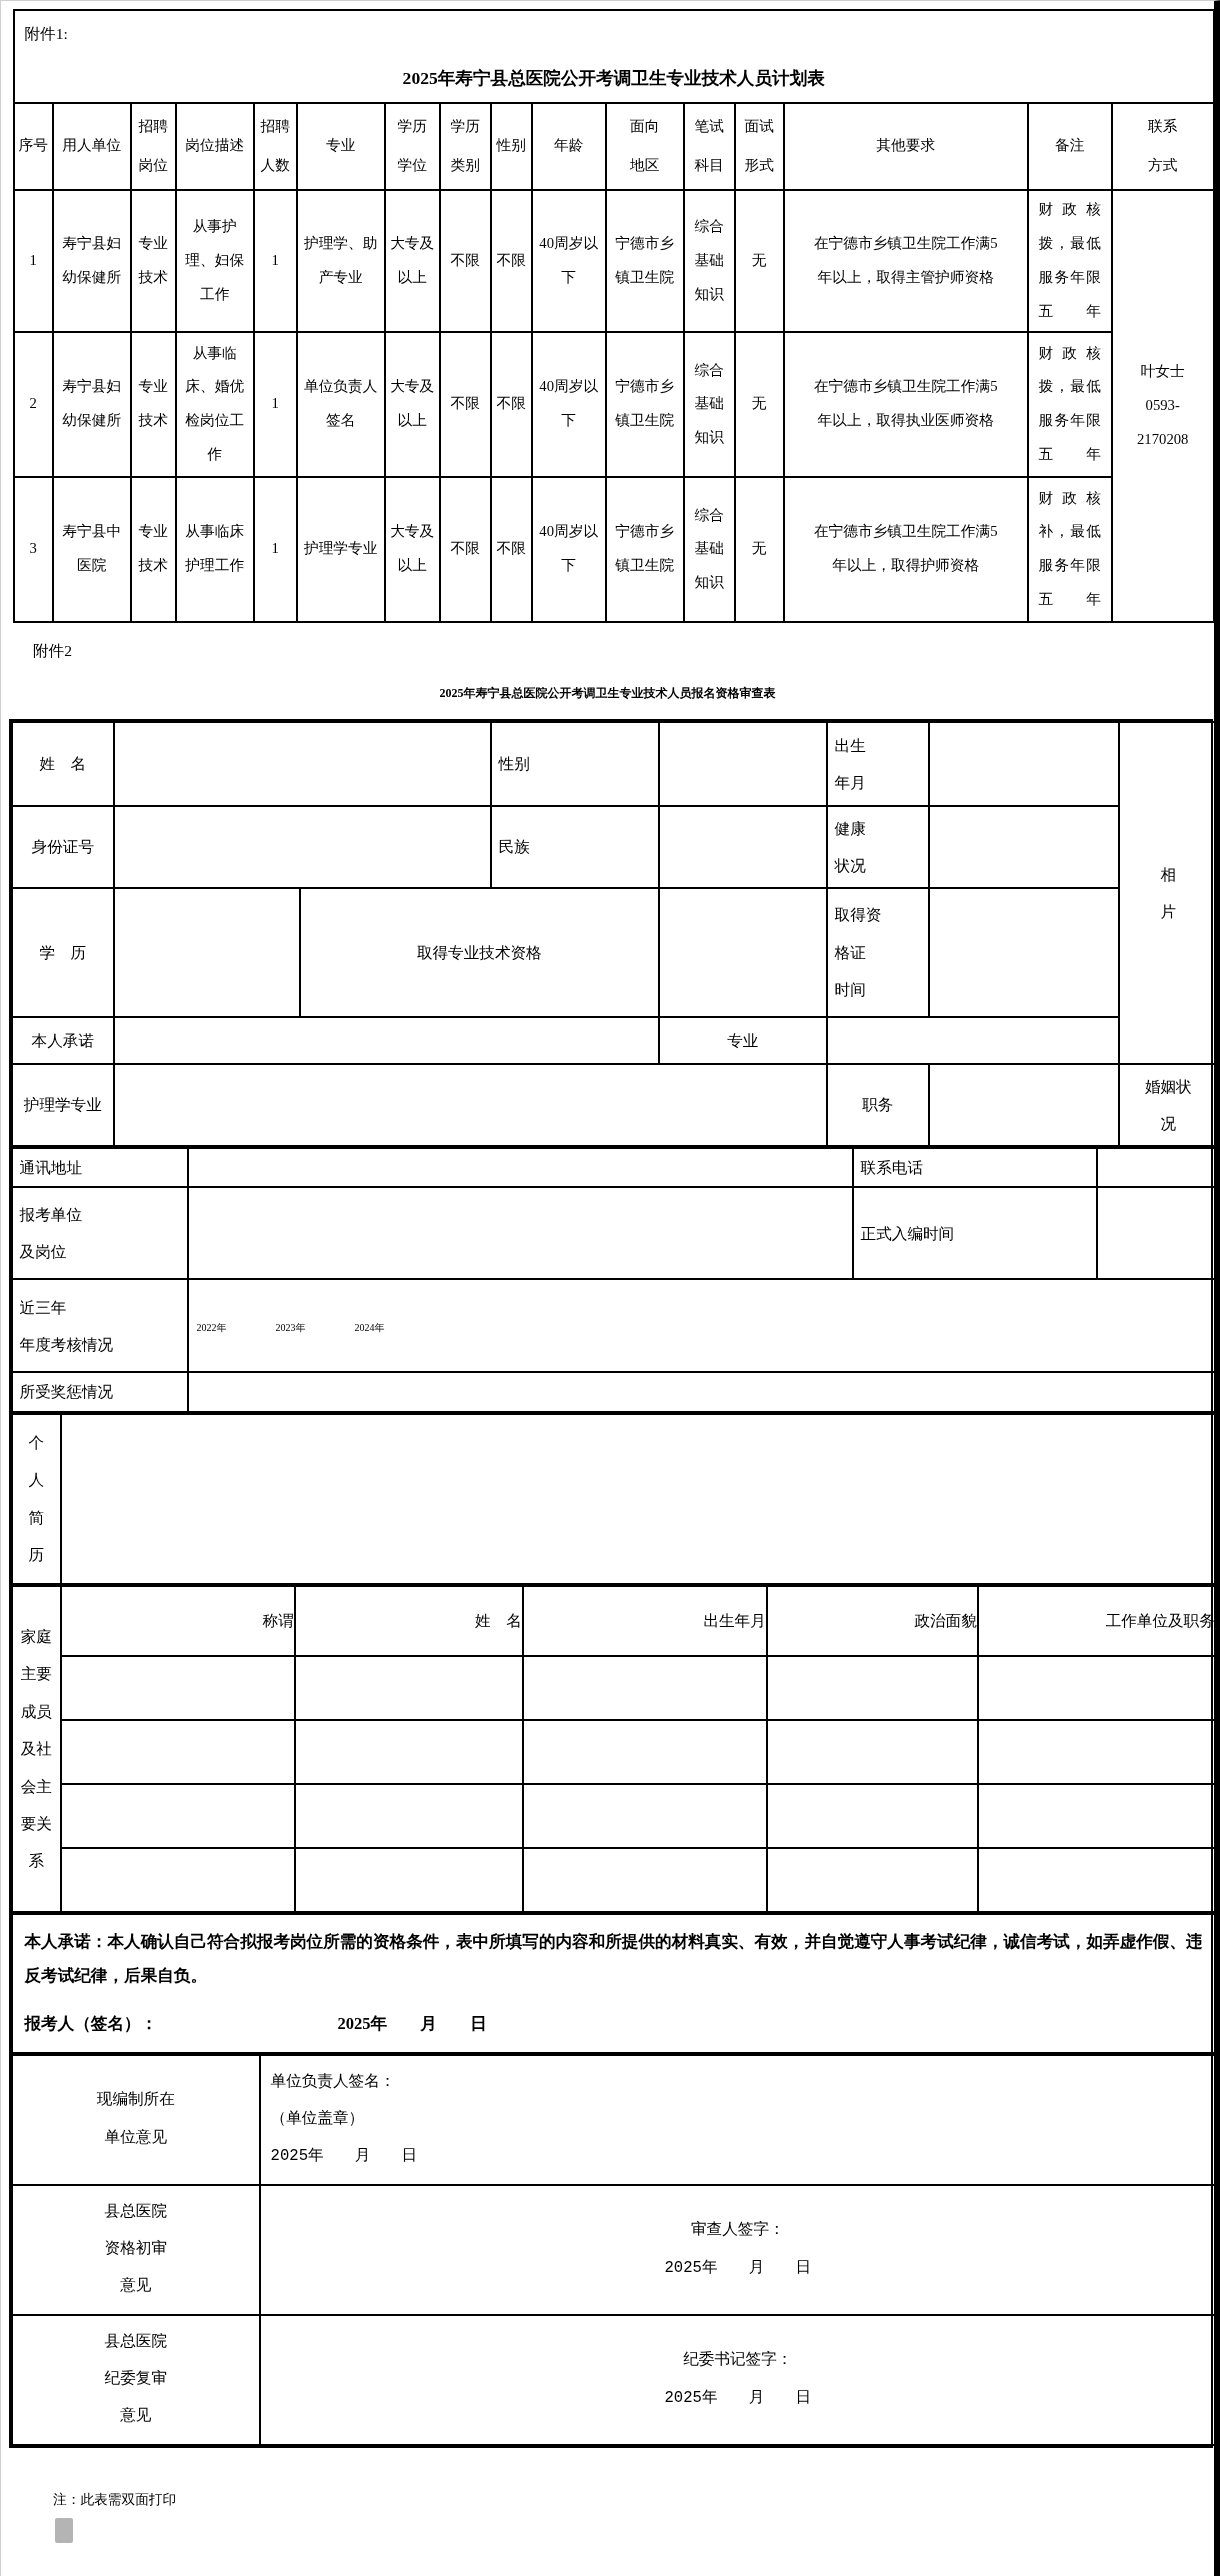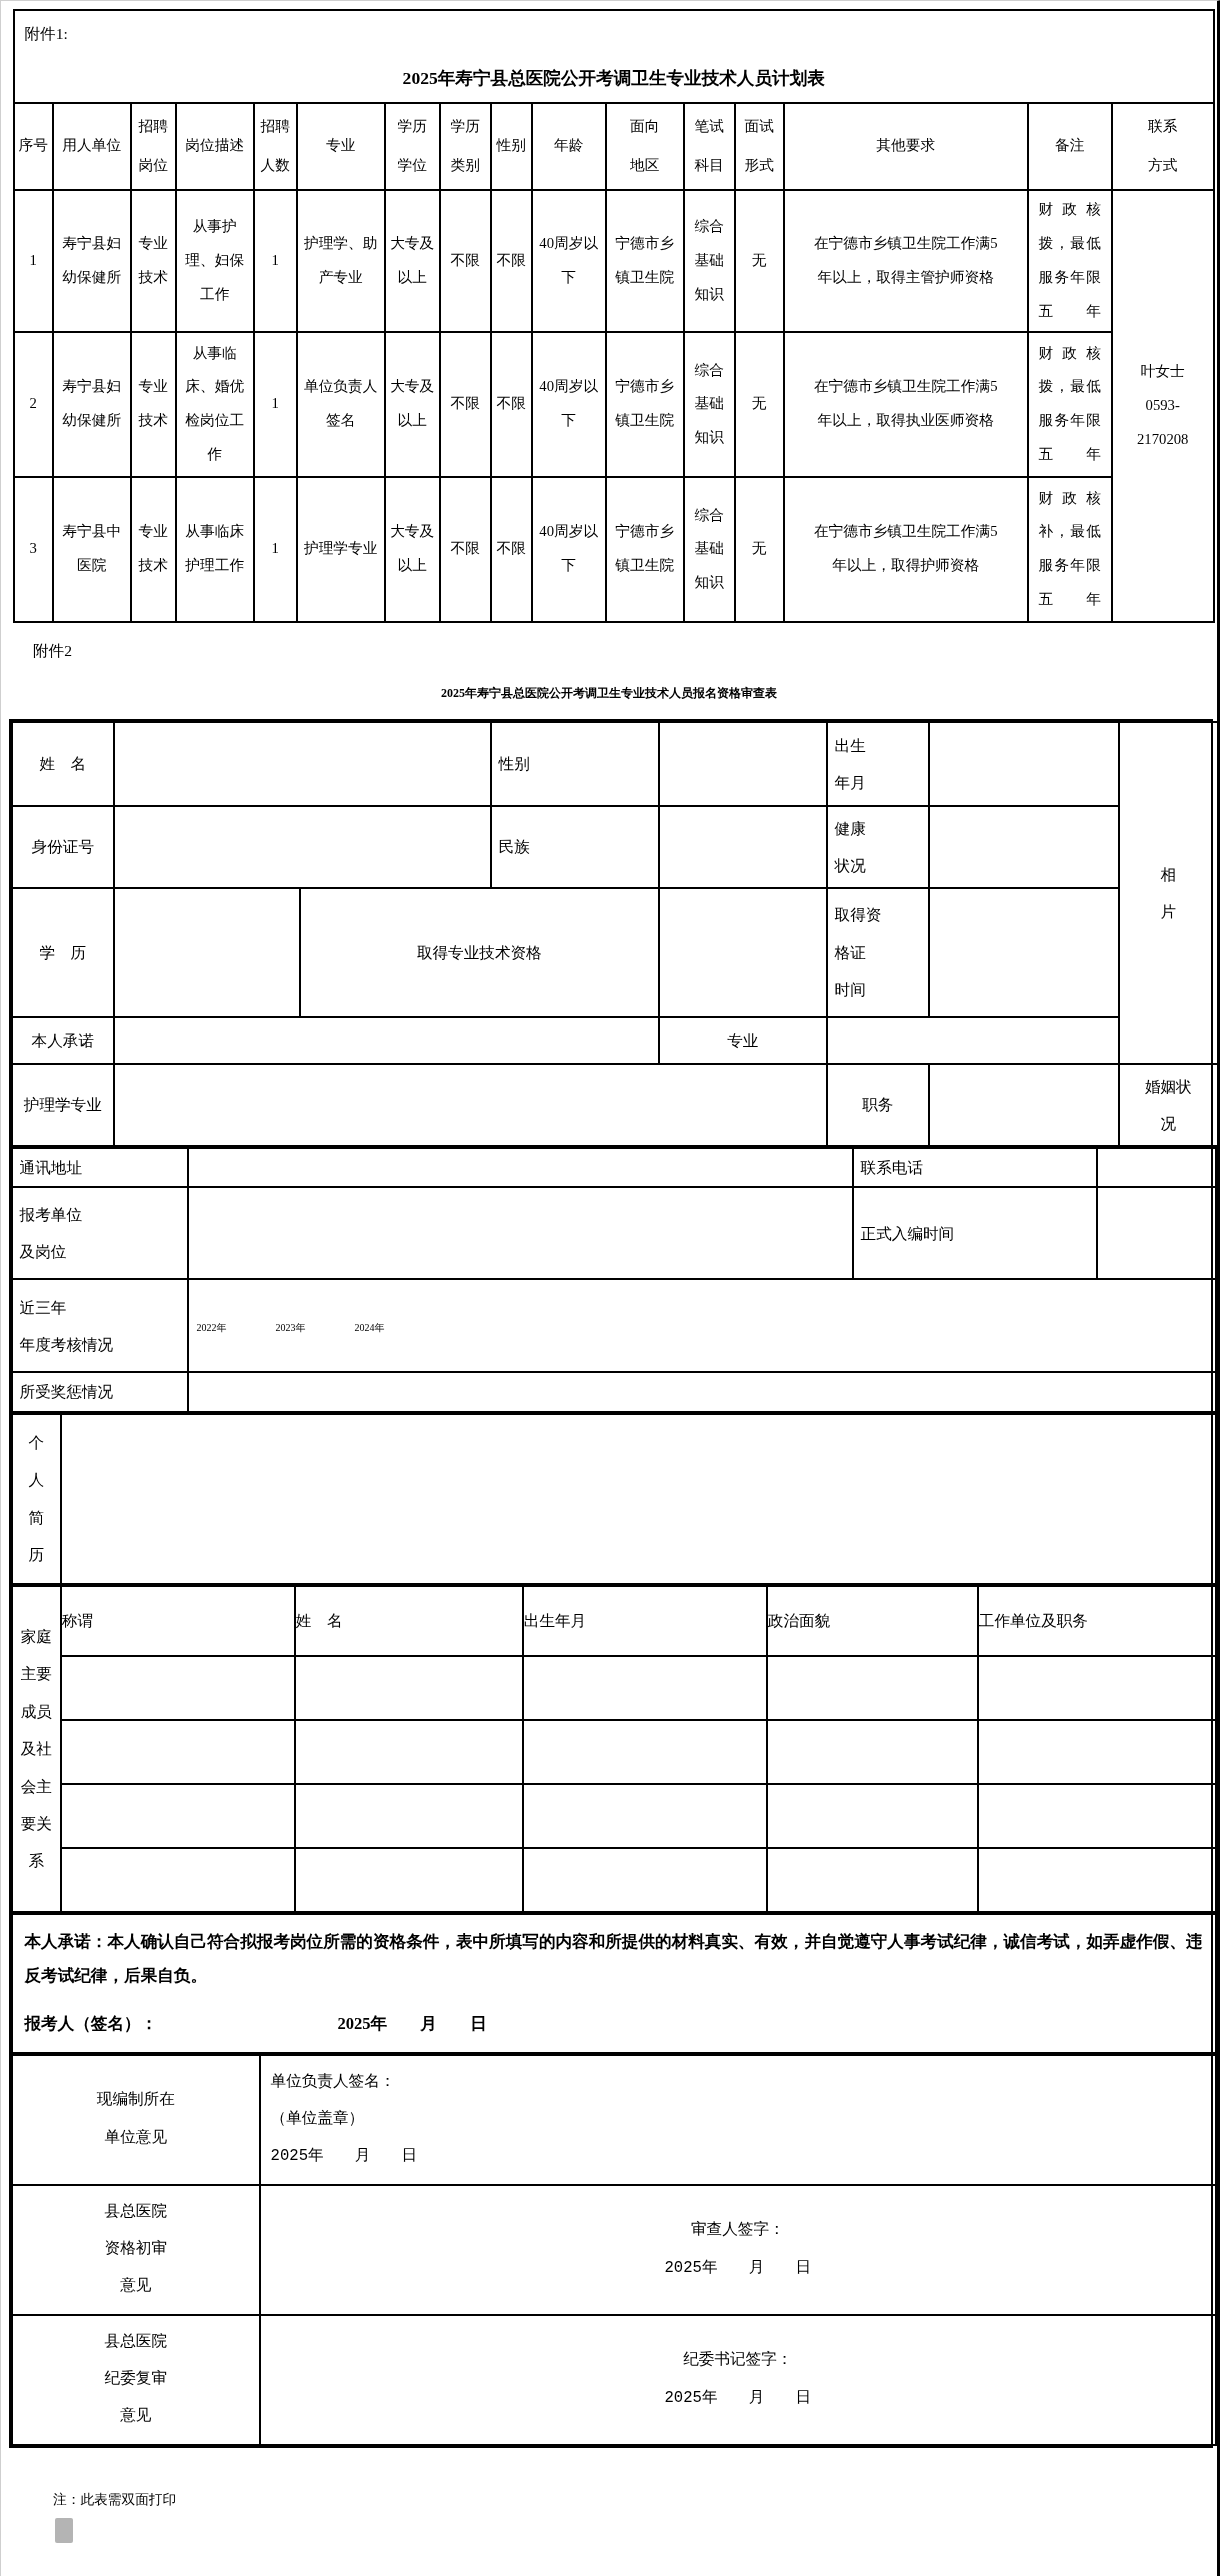--- a/index.html
+++ b/index.html
@@ -1,19 +1,19 @@
 <!DOCTYPE html>
 <html><head>
 <meta charset="utf-8">
 <style>
   * { margin:0; padding:0; box-sizing:border-box; }
   html,body { background:#ffffff; }
   body { font-family:"Liberation Serif","DejaVu Serif",serif; color:#000; }
   .page { position:relative; width:1221px; height:2576px; background:#fff; overflow:hidden;
-          border-top:1px solid #cfcfcf; border-left:1px solid #cfcfcf; border-right:4px solid #000000;padding-left:32px; }
+          border-top:1px solid #cfcfcf; border-left:1px solid #cfcfcf; border-right:7px solid #000000;padding-left:32px; }
 
   table { border-collapse:collapse; table-layout:fixed; }
   .pre { white-space:pre-line; }
 
   
   .t1 { position:absolute; left:11.7px; top:7.8px; width:1200px; border:2.9px solid #000; }
   .t1 td { border:2px solid #000; text-align:center; vertical-align:middle;
            font-size:14.7px; line-height:1.9; padding:2px 2.9px; word-break:break-all; }
   .t1 .titlecell { height:93px; position:relative; }
   .att1 { position:absolute; left:9.8px; top:7.8px; font-size:15.6px; }
@@ -38,21 +38,21 @@
   .f2 td.lc { text-align:center; }
   .f2 td.ll { text-align:left; padding-left:6.8px; }
   .f2 td.vert { text-align:center; white-space:pre-line; }
   .fr1 td { height:84px; } .fr2 td { height:82px; } .fr3 td { height:129px; }
   .fr4 td { height:47px; } .fr5 td { height:82px; }
   .fr6 td { height:39px; } .fr7 td { height:92px; } .fr8 td { height:93px; } .fr9 td { height:39px; }
   .photo-cell { line-height:2.6; }
   .resume-row td { height:170px; }
   .resume-label { line-height:2.8; }
   .family-label { line-height:2.9; }
-  .fam-head td { height:70px; text-align:left; }
+  .fam-head td { height:70px; text-align:right; }
   .fam-row td { height:64px; }
   .years { text-align:left; padding-left:7.8px; }
   .years span { margin-right:45px; font-size:10px; }
 
   .commit-cell { height:125px; padding:9.8px 11.7px 7.8px 11.7px; vertical-align:top; }
   .commit-text { font-weight:bold; font-size:16.6px; line-height:2.1; text-align:left; }
   .sign-line { font-weight:bold; font-size:16.6px; margin-top:9.8px; text-align:left; }
   .sign-line .sdate { margin-left:176px; }
 
   .op-row td { height:130px;font-family:Liberation Mono, monospace; }

